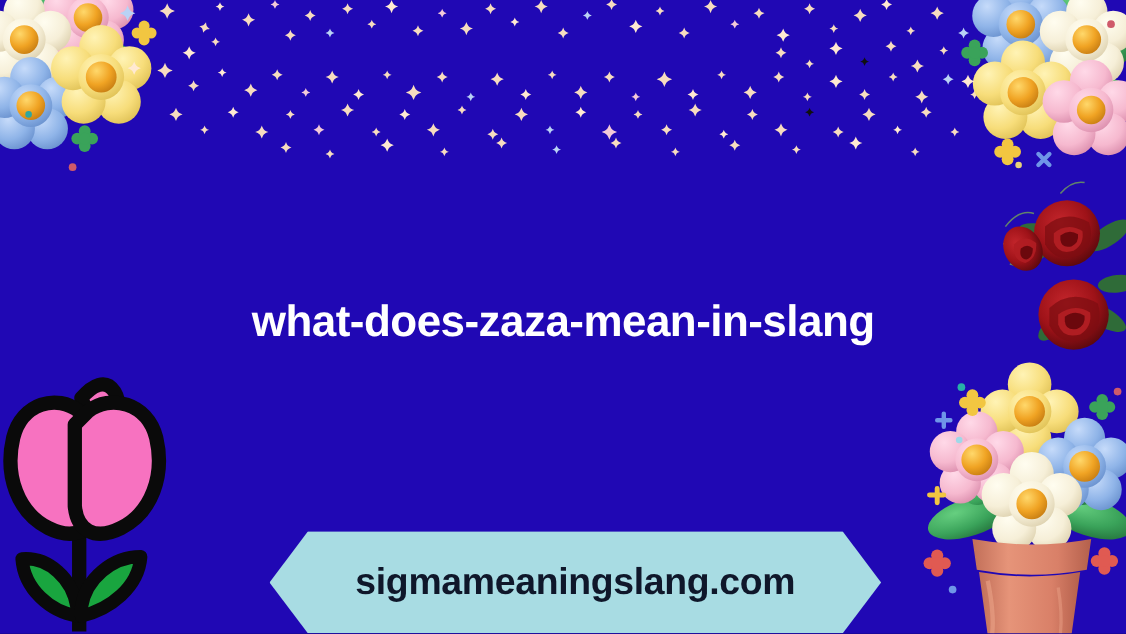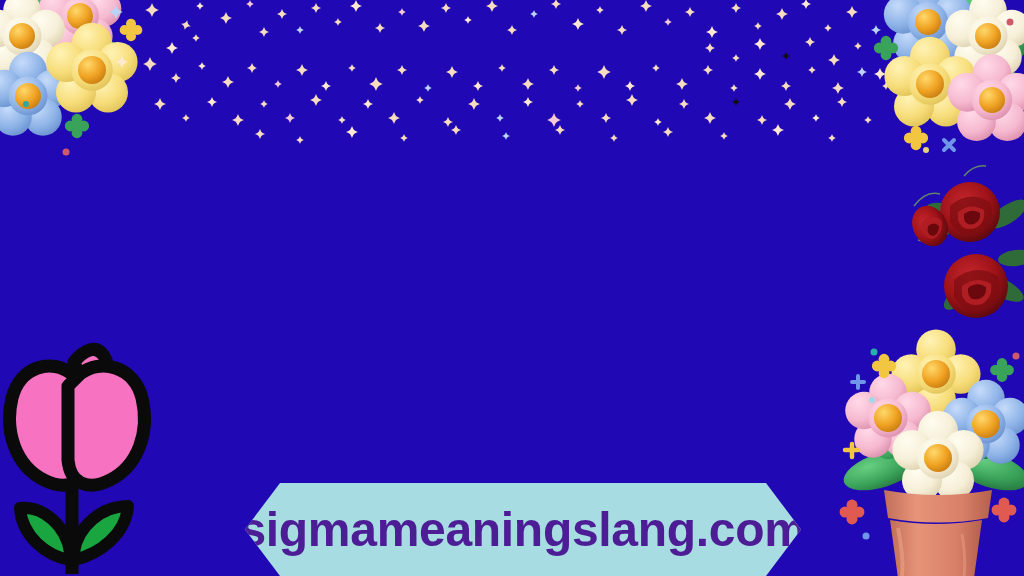--- a/index.html
+++ b/index.html
@@ -49,24 +49,24 @@
     width: 556px;
     height: 93px;
     background: #a8dce3;
     -webkit-clip-path: polygon(6.3% 0%, 93.7% 0%, 100% 50%, 93.7% 100%, 6.3% 100%, 0% 50%);
     clip-path: polygon(6.3% 0%, 93.7% 0%, 100% 50%, 93.7% 100%, 6.3% 100%, 0% 50%);
     display: flex;
     align-items: center;
     justify-content: center;
   }
   #site-banner-label {
-    color: #4c1d95;
+    color: #0f172a;
     font-family: "Liberation Sans", sans-serif;
     font-weight: bold;
-    font-size: 48px;
+    font-size: 34px;
     letter-spacing: -0.3px;
     white-space: nowrap;
     text-align: right;
   }
 </style>
 </head>
 <body>
 
 <div id="stage">
 
@@ -411,18 +411,19 @@
         <use href="#flower4" transform="translate(852,512) scale(0.46)" fill="#e05a52"></use>
         <use href="#flower4" transform="translate(1004,510) scale(0.46)" fill="#e05a52"></use>
         <use href="#flower4" transform="translate(1002,370) scale(0.44)" fill="#3aa35a"></use>
         <circle cx="1016" cy="356" r="3.5" fill="#cf5a6a"></circle>
         <circle cx="866" cy="536" r="3.5" fill="#6f96e8"></circle>
         <circle cx="872" cy="400" r="3" fill="#9fd8e8"></circle>
       </g>
     </g>
   </svg>
 
+  <div id="title-text">what-does-zaza-mean-in-slang</div>
 
   <div id="site-banner">
     <span id="site-banner-label">sigmameaningslang.com</span>
   </div>
 
 </div>
 
 </body></html>

